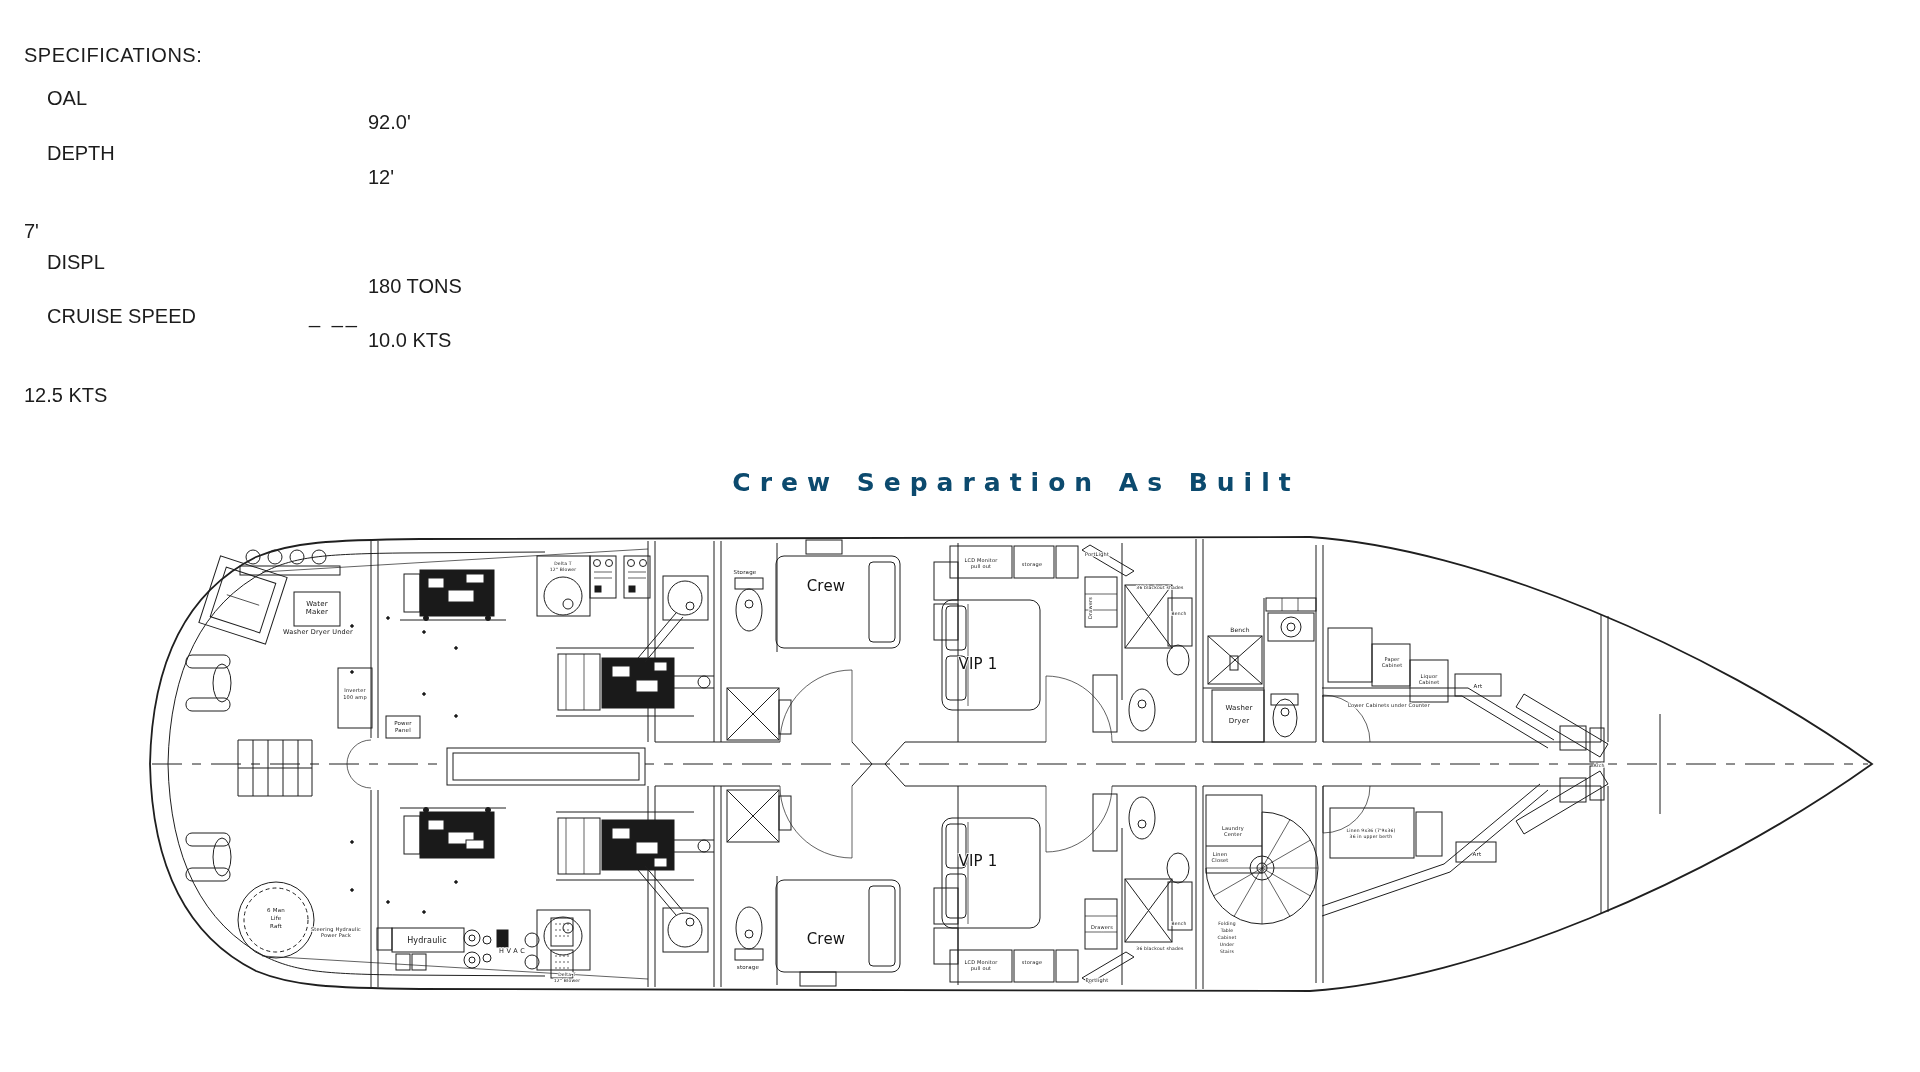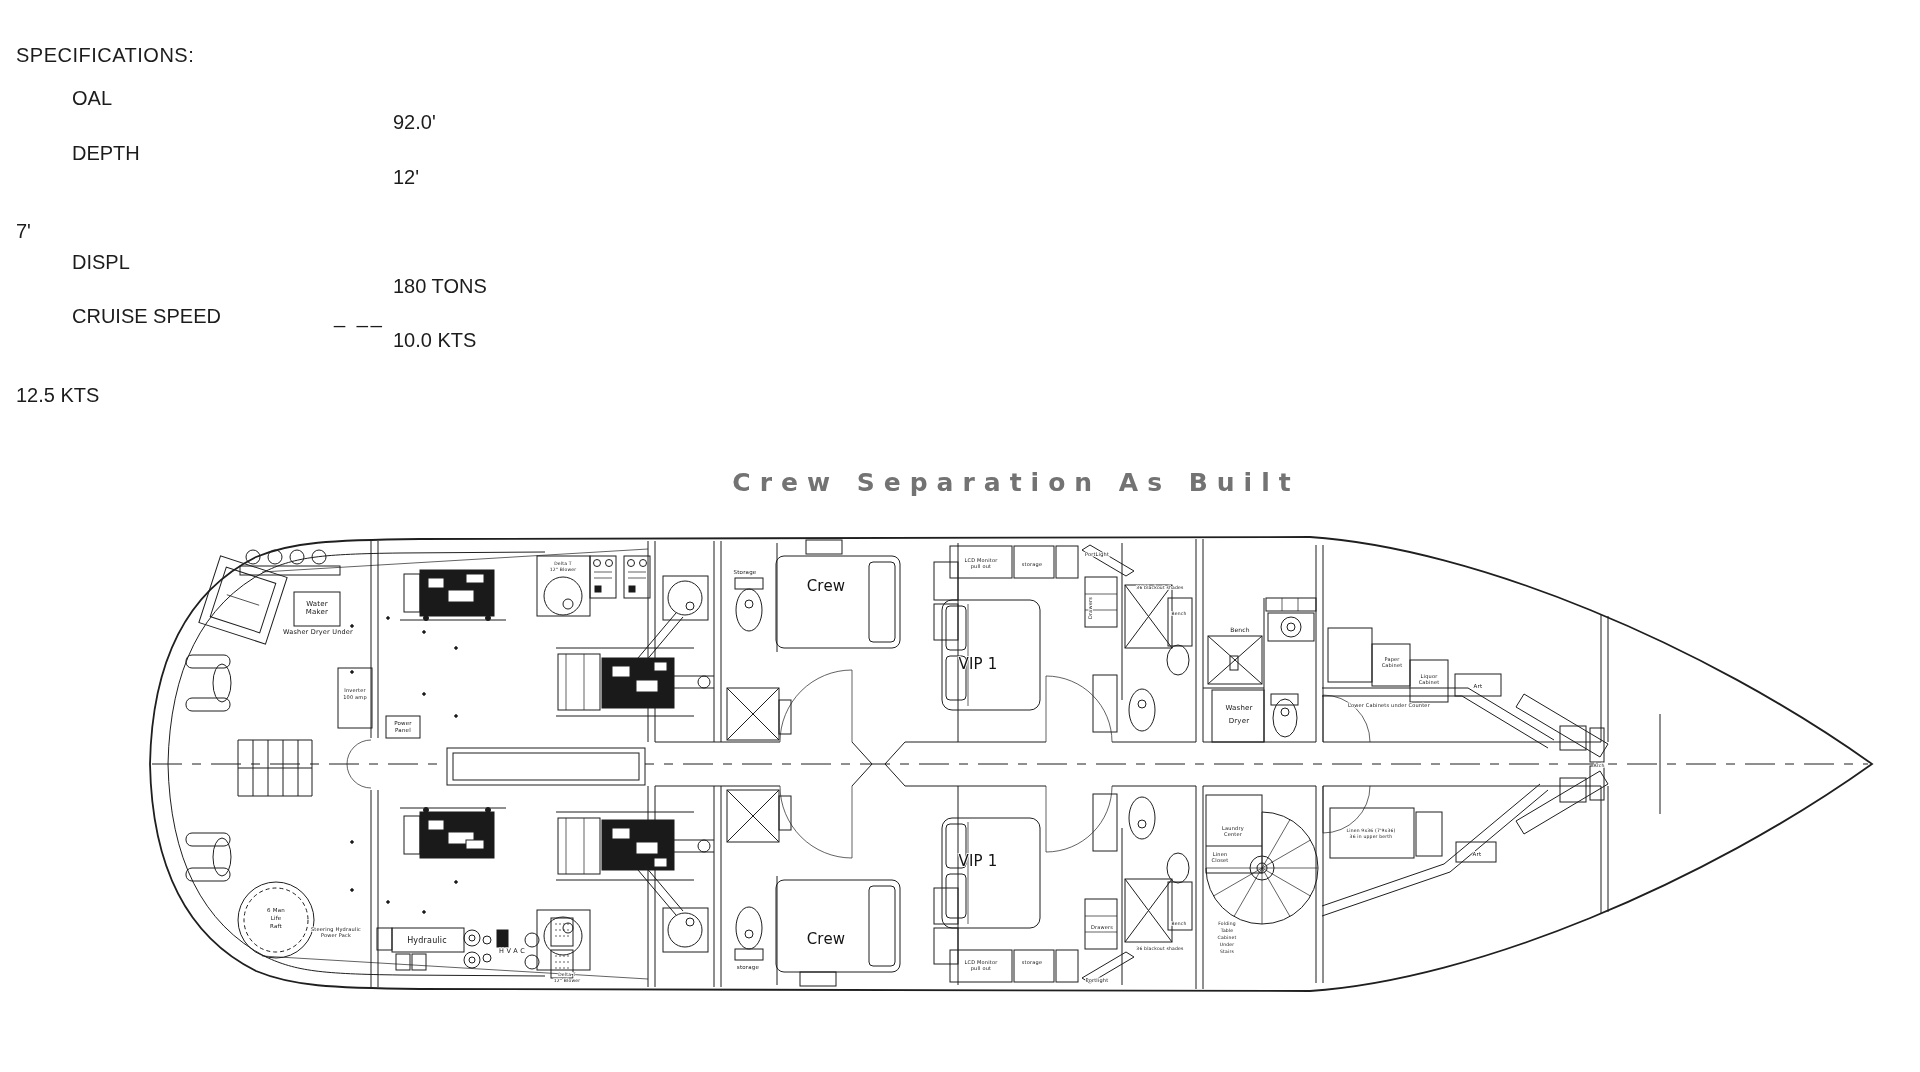--- a/index.html
+++ b/index.html
@@ -1,29 +1,29 @@
 <!DOCTYPE html>
 <html><head>
 <meta charset="utf-8">
 <style>
   html,body{margin:0;padding:0;background:#fff;}
   .page{position:relative;width:1920px;height:1072px;background:#ffffff;overflow:hidden;
         font-family:"Liberation Sans",sans-serif;color:#1c1c1c;}
   
-  .specs{position:absolute;left:16px;top:44px;}
+  .specs{position:absolute;left:24px;top:44px;}
   .specs h1{font-size:20px;font-weight:400;margin:0 0 16px 0;letter-spacing:.5px;}
   .spec-row{display:flex;width:520px;font-size:20px;line-height:30.5px;}
-  .spec-left{display:flex;width:321px;margin-left:56px;justify-content:flex-end;}
+  .spec-left{display:flex;width:321px;margin-left:23px;justify-content:flex-end;}
   .spec-label{white-space:nowrap;}
   .spec-leader{flex:1;text-align:right;letter-spacing:3px;padding-right:8px;white-space:nowrap;}
   .spec-value{white-space:nowrap;margin-top:24px;}
   
   .plan-title{position:absolute;left:616px;top:468px;width:800px;margin:0;text-align:center;
       font-family:"DejaVu Sans","Liberation Sans",sans-serif;
-      font-size:25px;font-weight:700;letter-spacing:9px;color:#737373;white-space:nowrap;}
+      font-size:25px;font-weight:700;letter-spacing:9px;color:#0c4a6e;white-space:nowrap;}
   
   #plan-svg{position:absolute;left:0;top:0;width:1920px;height:1072px;}
   #plan-svg path,#plan-svg rect,#plan-svg circle,#plan-svg ellipse,#plan-svg line,#plan-svg polyline{
       stroke:#1f1f1f;fill:none;stroke-width:1;}
   #plan-svg .ink{fill:#1a1a1a;stroke:#1a1a1a;}
   #plan-svg .paper{fill:#ffffff;}
   #plan-svg .thick{stroke-width:1.8;}
   #plan-svg .thin{stroke-width:.7;}
   #plan-svg text{font-family:"DejaVu Sans",sans-serif;fill:#141414;stroke:#ffffff;stroke-width:1.6px;
       paint-order:stroke;letter-spacing:.2px;}

